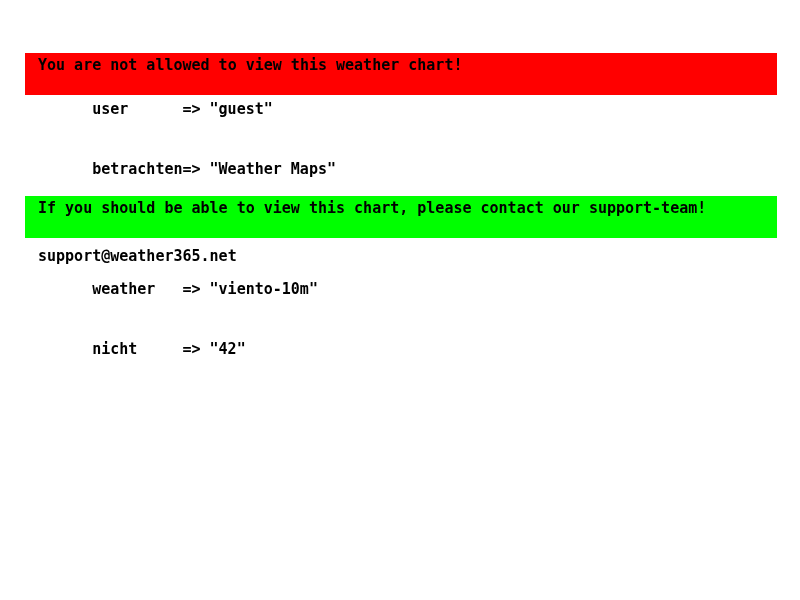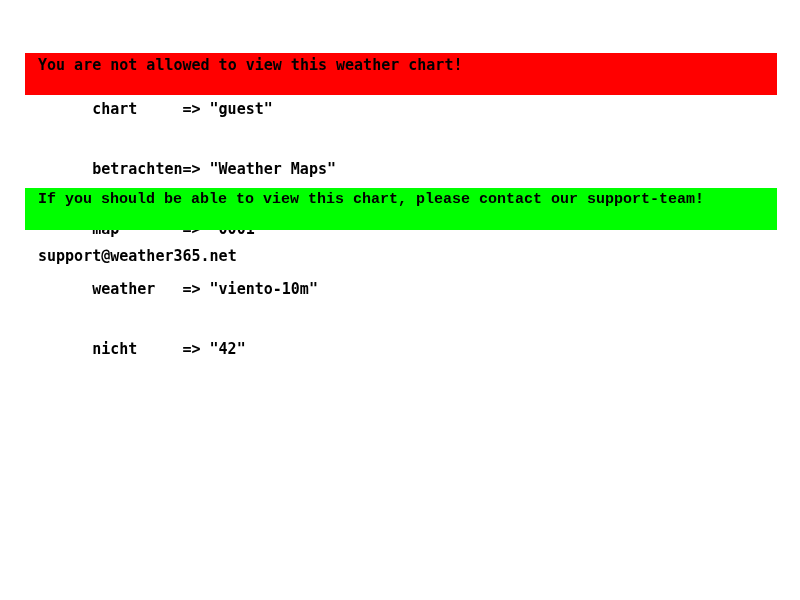--- a/index.html
+++ b/index.html
@@ -19,21 +19,21 @@
   }
   .banner {
     position: absolute;
     left: 25px;
     width: 752px;
     height: 42px;
     box-sizing: border-box;
     padding: 2px 0 0 13px;
   }
   .banner-error   { top: 23px;  background: #ff0000; }
-  .banner-support { top: 188px; background: #00ff00; font-family: Liberation Mono, monospace; }
+  .banner-support { top: 196px; background: #00ff00; }
   .line { line-height: 20px; white-space: pre; }
   .details {
     position: absolute;
     left: 38px;
     top: 79px;
   }
   .detail-row { line-height: 20px; white-space: pre; }
   .detail-key { display: inline-block; width: 10ch; }
   .detail-value { margin-left: 1ch; }
   .footer {
@@ -52,21 +52,21 @@
 <body>
 
 <div class="page">
 
   <div class="banner banner-error" style="background: rgb(255, 0, 0); margin-top: 30px;">
     <div class="line">You are not allowed to view this weather chart!</div>
   </div>
 
   <div class="details">
     <div class="detail-row">
-      <span class="detail-key">chart</span><span class="detail-arrow">=&gt;</span><span class="detail-value">"guest"</span>
+      <span class="detail-key">user</span><span class="detail-arrow">=&gt;</span><span class="detail-value">"guest"</span>
     </div>
     <div class="detail-row">
       <span class="detail-key">betrachten</span><span class="detail-arrow">=&gt;</span><span class="detail-value">"Weather Maps"</span>
     </div>
     <div class="detail-row">
       <span class="detail-key">map</span><span class="detail-arrow">=&gt;</span><span class="detail-value">"0001"</span>
     </div>
     <div class="detail-row">
       <span class="detail-key">weather</span><span class="detail-arrow">=&gt;</span><span class="detail-value">"viento-10m"</span>
     </div>

